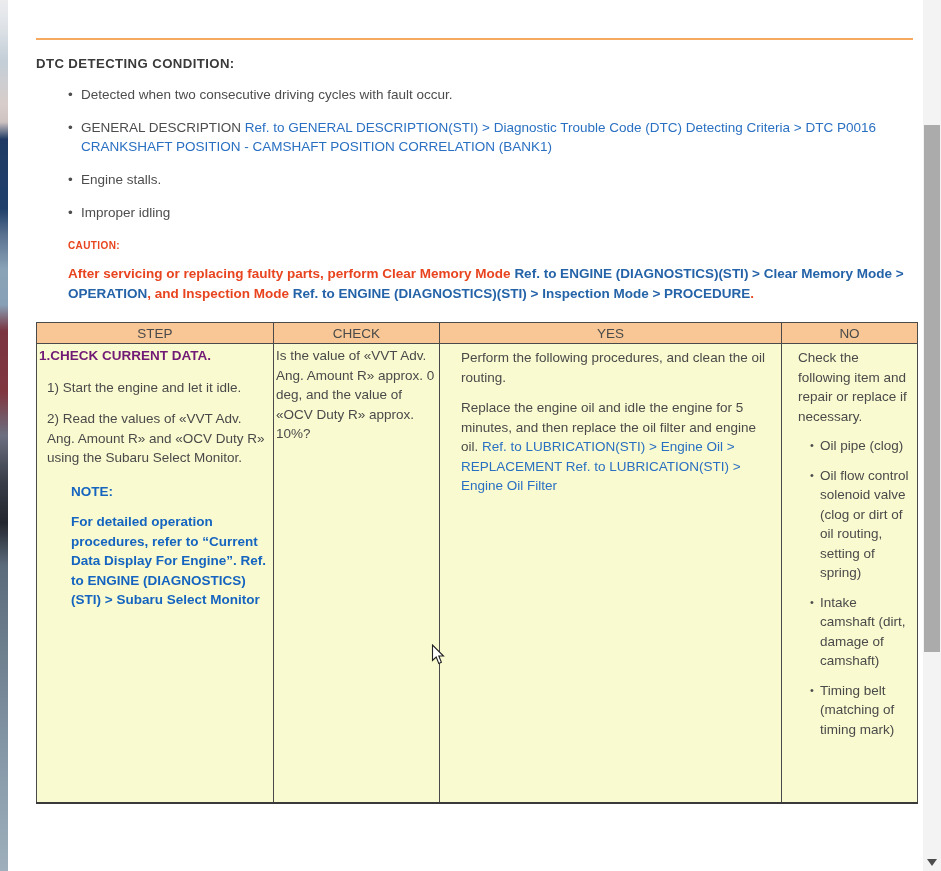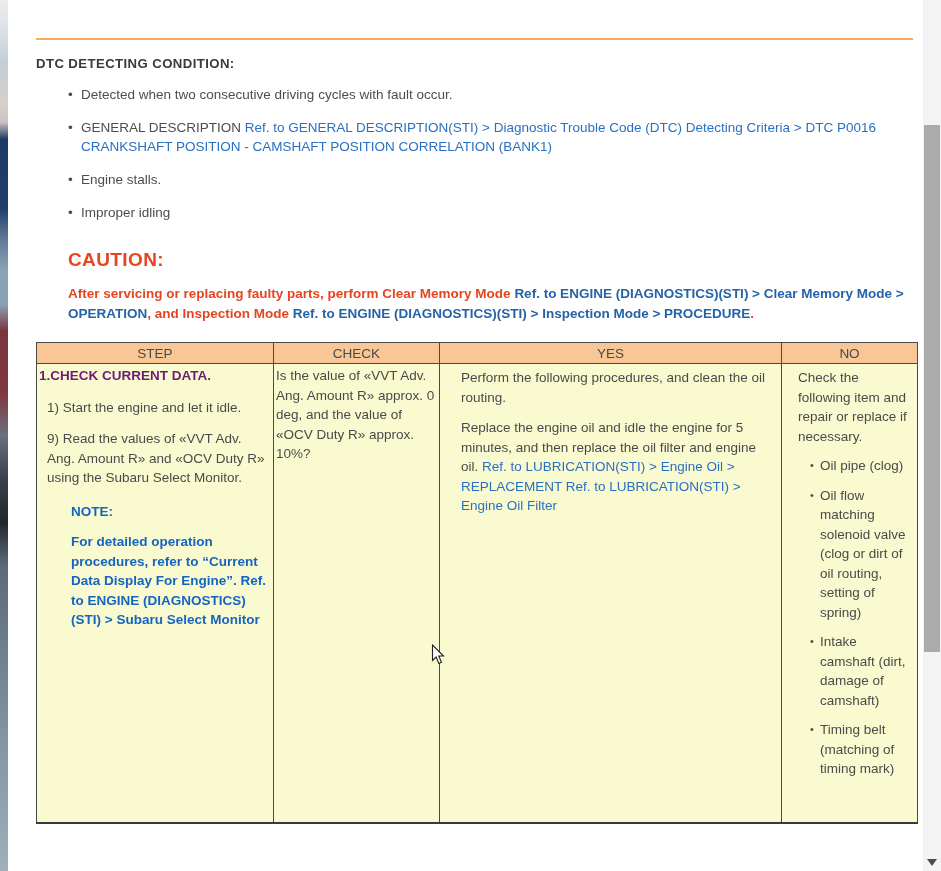--- a/index.html
+++ b/index.html
@@ -49,21 +49,21 @@
     letter-spacing:0.4px;
   }
   .blist{margin:0;padding:0;list-style:none;}
   .blist li{
     position:relative;margin:14px 0 0 32px;padding-left:13px;
     font-size:13.5px;line-height:19px;color:#4d4d4d;max-width:848px;
   }
   .blist li::before{content:"•";position:absolute;left:0;top:0;color:#4d4d4d;}
   a.link{color:#2a70c2;text-decoration:none;cursor:pointer;}
   .caution-label{
-    margin:27px 0 0 32px;font-size:19px;font-weight:bold;color:#e8441f;
+    margin:18px 0 0 32px;font-size:10px;font-weight:bold;color:#e8441f;
     letter-spacing:0.4px;
   }
   .caution-para{
     margin:13px 0 0 32px;max-width:848px;
     font-size:13.5px;font-weight:bold;line-height:19.5px;color:#e8441f;
   }
   .caution-para .blue{color:#2563a8;}
   
   table.dtc{
     margin-top:19px;width:881px;border-collapse:collapse;table-layout:fixed;
@@ -151,41 +151,41 @@
         <th>CHECK</th>
         <th>YES</th>
         <th>NO</th>
       </tr>
     </thead>
     <tbody>
       <tr>
         <td>
           <div class="step-title">1.CHECK CURRENT DATA.</div>
           <div class="step-item">1) Start the engine and let it idle.</div>
-          <div class="step-item">9) Read the values of «VVT Adv. Ang. Amount R» and «OCV Duty R» using the Subaru Select Monitor.</div>
+          <div class="step-item">2) Read the values of «VVT Adv. Ang. Amount R» and «OCV Duty R» using the Subaru Select Monitor.</div>
           <div class="note-block">
             <div class="note-label">NOTE:</div>
             <a class="link" style="color:#1565c0;">For detailed operation procedures, refer to “Current Data Display For Engine”. Ref. to ENGINE (DIAGNOSTICS)(STI) &gt; Subaru Select Monitor</a>
           </div>
         </td>
         <td>
           <div class="check-q">Is the value of «VVT Adv. Ang. Amount R» approx. 0 deg, and the value of «OCV Duty R» approx. 10%?</div>
         </td>
         <td>
           <div class="cell-yes-inner">
             <p>Perform the following procedures, and clean the oil routing.</p>
             <p><span>Replace the engine oil and idle the engine for 5 minutes, and then replace the oil filter and engine oil. </span><a class="link">Ref. to LUBRICATION(STI) &gt; Engine Oil &gt; REPLACEMENT Ref. to LUBRICATION(STI) &gt; Engine Oil Filter</a></p>
           </div>
         </td>
         <td>
           <div class="cell-no-inner">
             <p class="no-intro">Check the following item and repair or replace if necessary.</p>
             <ul class="no-list">
               <li><span>Oil pipe (clog)</span></li>
-              <li><span>Oil flow matching solenoid valve (clog or dirt of oil routing, setting of spring)</span></li>
+              <li><span>Oil flow control solenoid valve (clog or dirt of oil routing, setting of spring)</span></li>
               <li><span>Intake camshaft (dirt, damage of camshaft)</span></li>
               <li><span>Timing belt (matching of timing mark)</span></li>
             </ul>
           </div>
         </td>
       </tr>
     </tbody>
   </table>
 
 </div>

